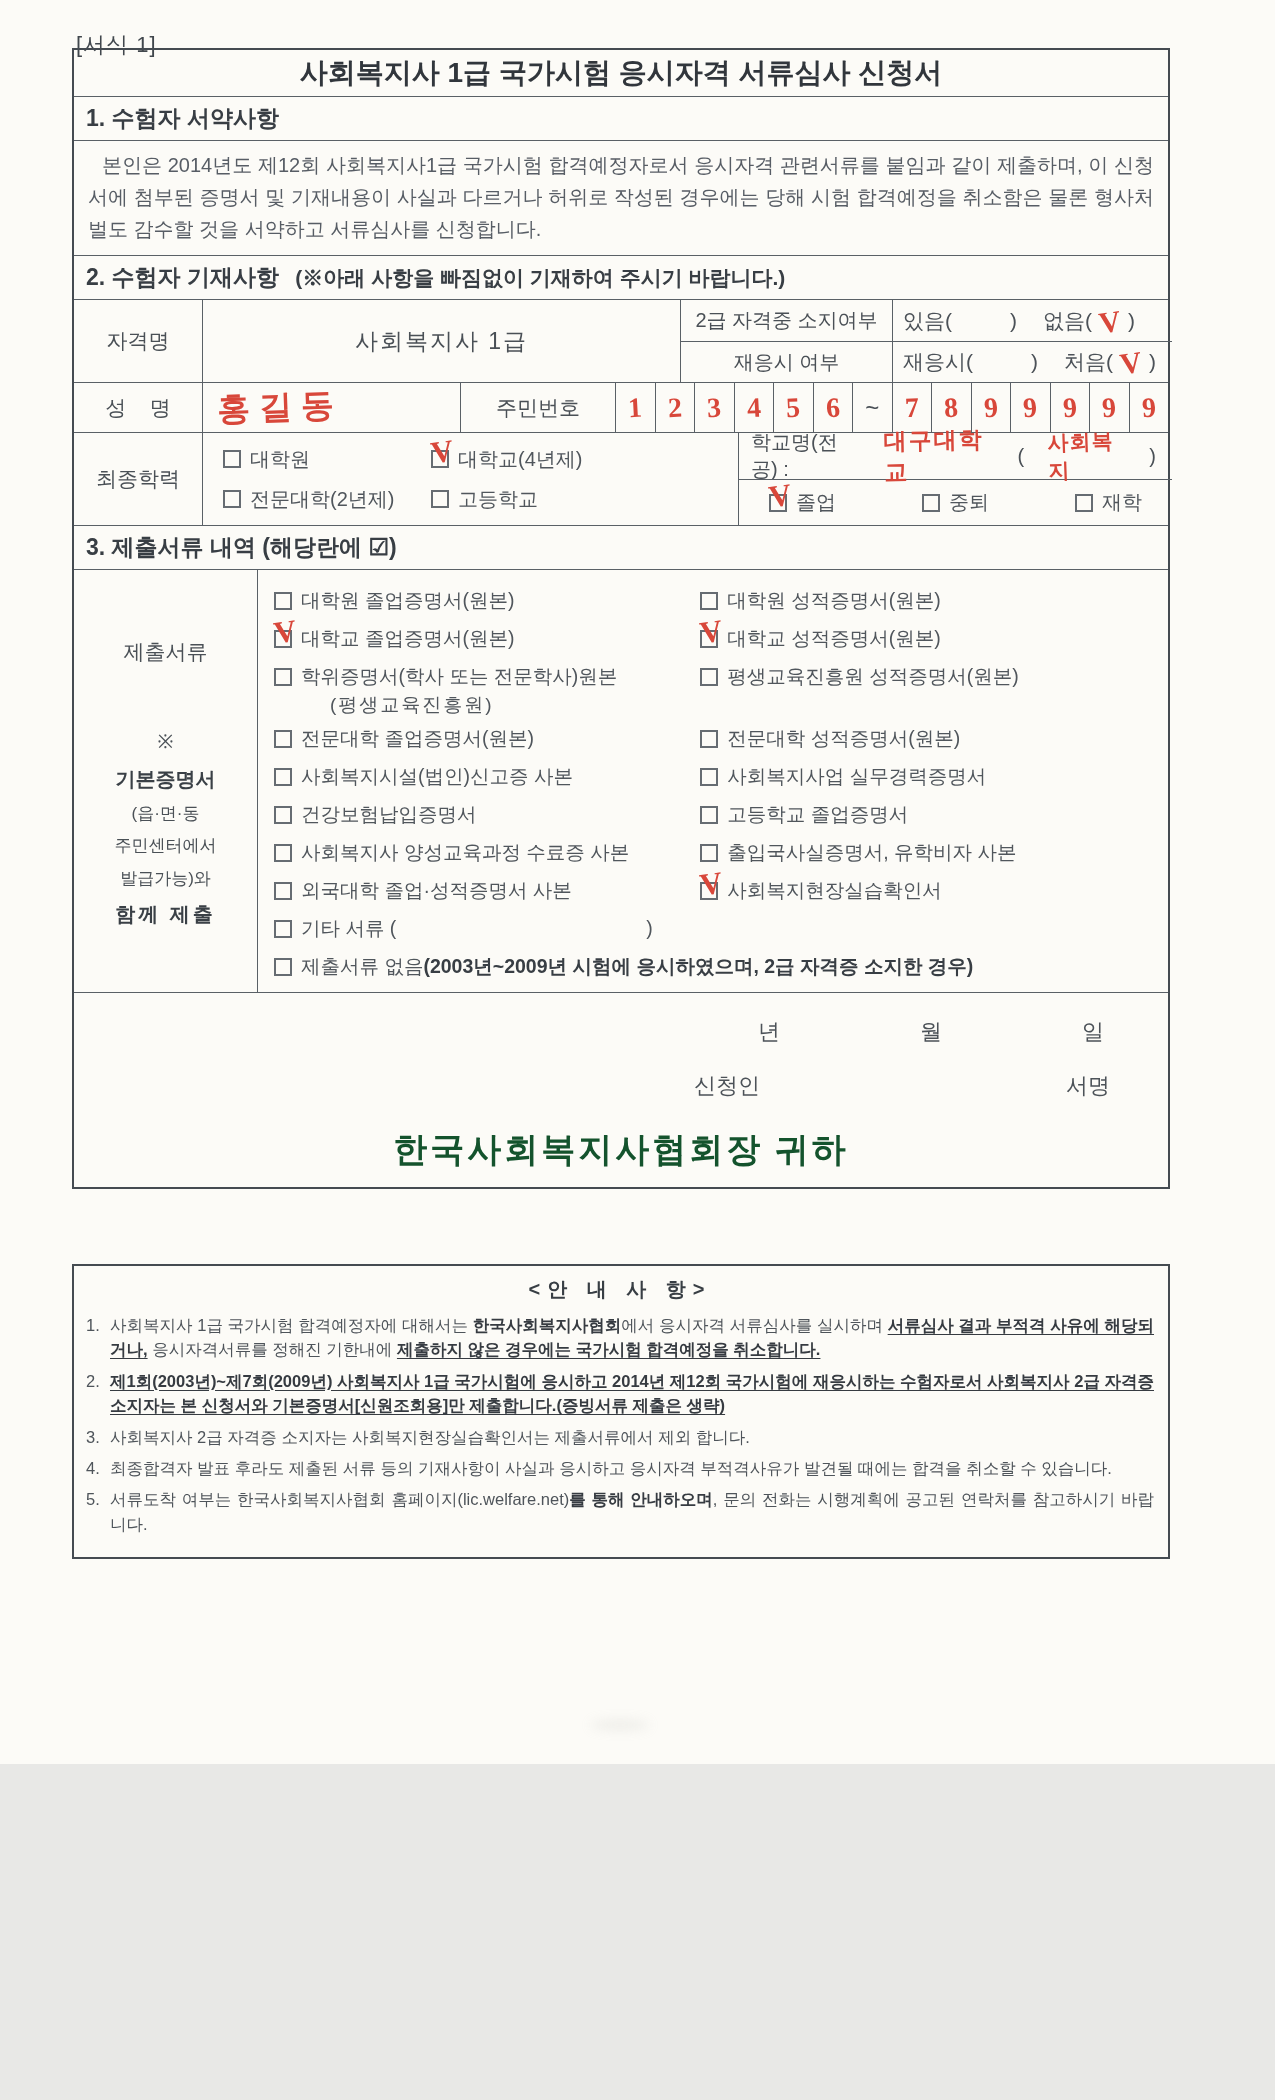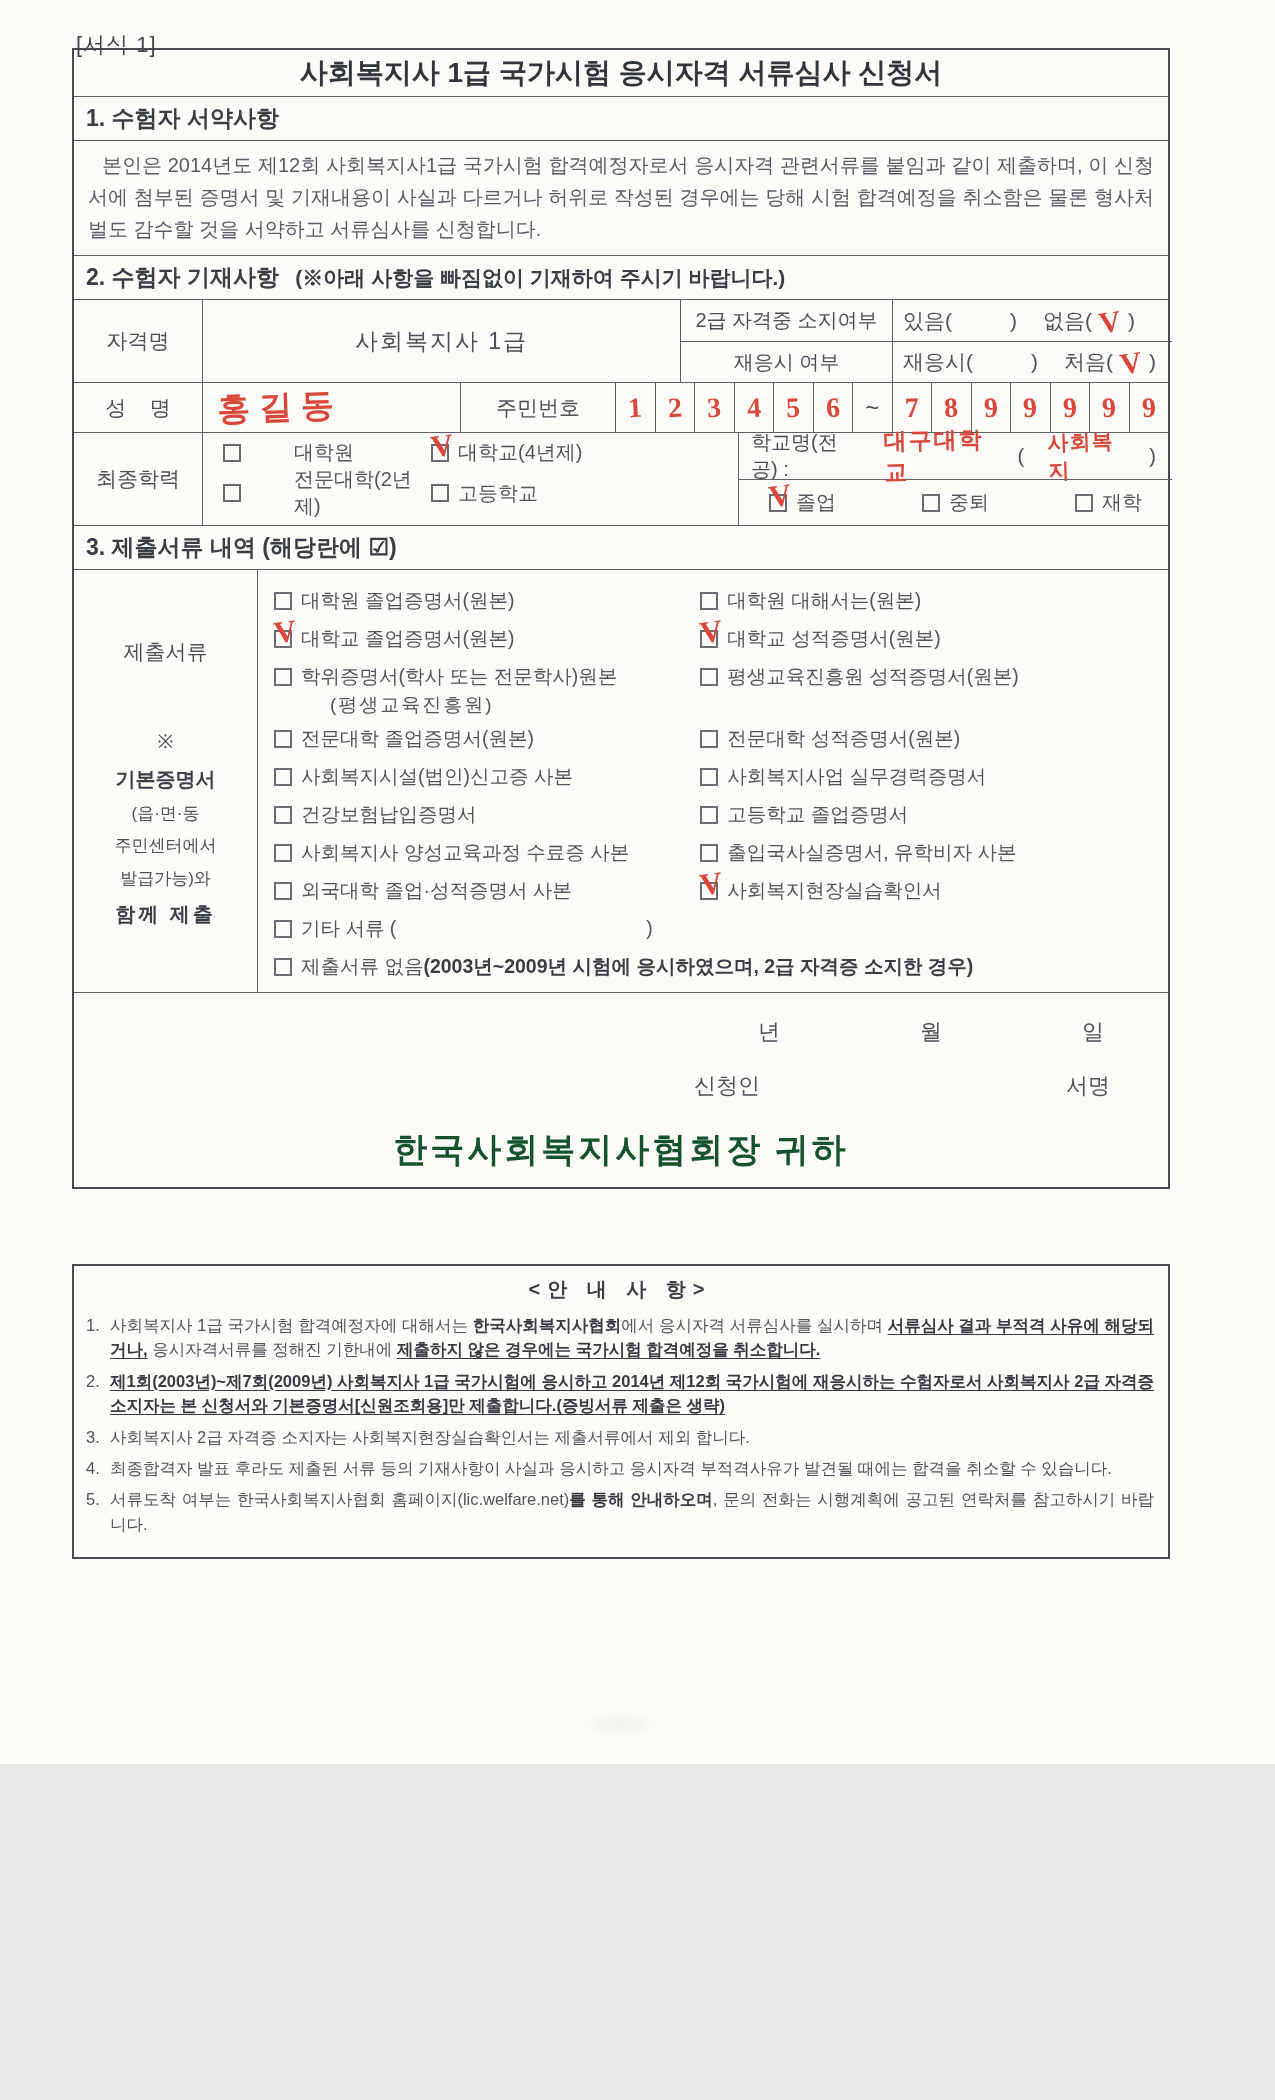--- a/index.html
+++ b/index.html
@@ -42,21 +42,21 @@
   .grid-phone{display:grid; grid-template-columns:128px 1fr; height:48px;}
   .phone-line{padding-left:16px; font-size:21px; gap:10px;}
   .hand-phone{font-size:23px; letter-spacing:1px; transform:rotate(-1deg);}
   .phone-gap{display:inline-block; width:26px;}
   .phone-icon{font-size:20px; color:#3c4248;}
 
   .grid-edu{display:grid; grid-template-columns:128px 536px 434px; grid-template-rows:46px 46px;}
   .edu-mid{flex-direction:column; align-items:stretch; justify-content:space-around; padding:6px 0;}
   .edu-line{display:flex; align-items:center; padding-left:20px;}
   .cb-item{display:inline-flex; align-items:center; font-size:20px; color:#50565c;}
-  .cb-item.w1{width:208px;gap:44px;}
+  .cb-item.w1{width:208px;}
   .cb{position:relative; width:18px; height:18px; border:2px solid #666c72; display:inline-block; flex:none; margin-right:9px;}
   .vmark{position:absolute; left:-2px; top:-16px; font:700 31px "Liberation Serif", serif; color:var(--red); transform:rotate(-8deg); line-height:1;}
   .school-cell{padding:0 10px 0 12px; font-size:20px; color:#4a5056; gap:24px;}
   .hand-school{font-size:23px; letter-spacing:2px; transform:rotate(-1deg);}
   .hand-major{font-size:21px; letter-spacing:1px; transform:rotate(-2deg);}
   .ml-auto{margin-left:auto; margin-right:6px;}
   .status-cell{justify-content:space-between; padding:0 30px;}
 
   .grid-docs{display:grid; grid-template-columns:183px 1fr;}
   .side{flex-direction:column; justify-content:flex-start; padding-top:62px; text-align:center;}
@@ -249,21 +249,21 @@
           <div class="side-line">함께 제출</div>
         </div>
       <div class="docs">
           <div class="doc-row">
             <div class="doc-left"><span class="cb-item">
                 <span class="cb"></span>
                 <span class="cb-label">대학원 졸업증명서(원본)</span>
               </span></div>
             <div class="doc-right"><span class="cb-item">
                 <span class="cb"></span>
-                <span class="cb-label">대학원 대해서는(원본)</span>
+                <span class="cb-label">대학원 성적증명서(원본)</span>
               </span></div>
           </div>
           <div class="doc-row">
             <div class="doc-left"><span class="cb-item">
                 <span class="cb">
                   <span class="vmark">V</span>
                 </span>
                 <span class="cb-label">대학교 졸업증명서(원본)</span>
               </span></div>
             <div class="doc-right"><span class="cb-item">

